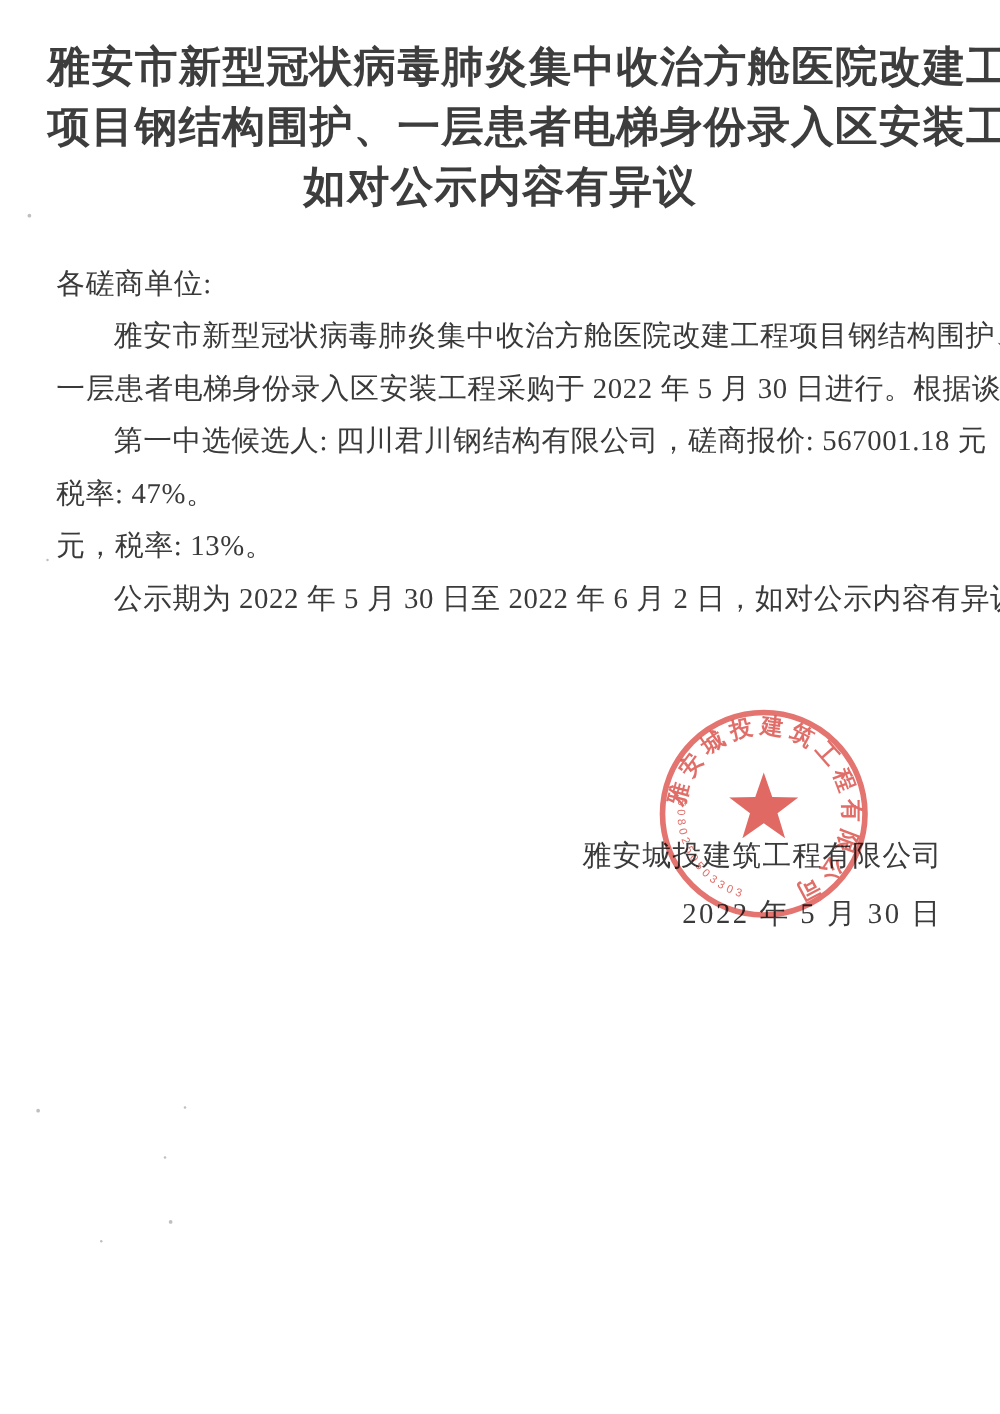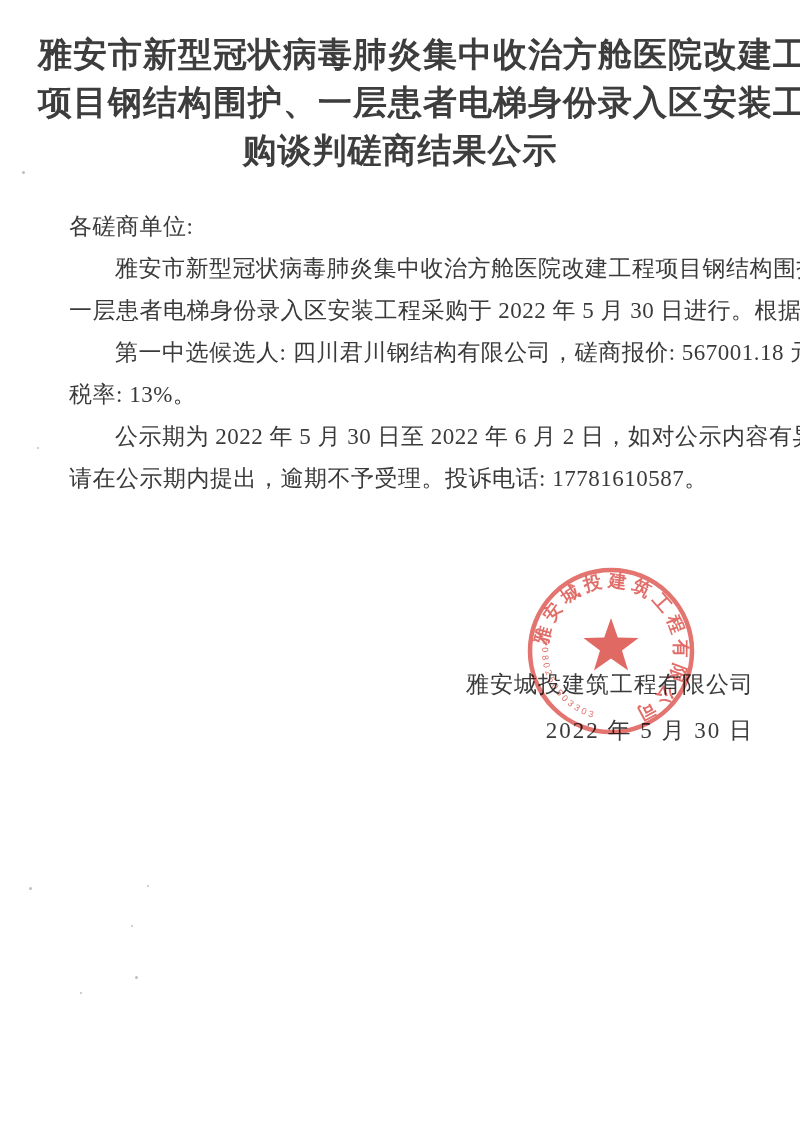--- a/index.html
+++ b/index.html
@@ -23,21 +23,20 @@
   .doc-title .t-line{white-space:nowrap;}
 
   
   .doc-body{
     position:absolute;top:206px;left:45px;width:712px;
     font-size:23px;color:#3a3a3a;
   }
   .line{
     height:42px;line-height:42px;white-space:nowrap;
     letter-spacing:0.5px;
-    margin-left:24px;
   }
   .line.indent{padding-left:46px;}
 
   
   .sig-block{
     position:absolute;right:46px;top:664px;
     text-align:right;font-size:23px;color:#3a3a3a;
   }
   .sig-line{height:42px;line-height:42px;white-space:nowrap;letter-spacing:1px;}
   .date-line{height:42px;line-height:42px;white-space:nowrap;margin-top:4px;letter-spacing:2px;}
@@ -56,31 +55,31 @@
   .speck{position:absolute;background:#8a8a8a;opacity:0.55;border-radius:50%;}
 </style>
 </head>
 <body>
 
 <div class="page">
 
   <div class="doc-title">
     <div class="t-line">雅安市新型冠状病毒肺炎集中收治方舱医院改建工程</div>
     <div class="t-line">项目钢结构围护、一层患者电梯身份录入区安装工程采</div>
-    <div class="t-line">购谈判磋商结果公示</div>
+    <div class="t-line">如对公示内容有异议</div>
   </div>
 
   <div class="doc-body">
     <div class="line">各磋商单位:</div>
     <div class="line indent">雅安市新型冠状病毒肺炎集中收治方舱医院改建工程项目钢结构围护、</div>
     <div class="line">一层患者电梯身份录入区安装工程采购于 2022 年 5 月 30 日进行。根据谈判</div>
     <div class="line indent">第一中选候选人: 四川君川钢结构有限公司，磋商报价: 567001.18 元，</div>
-    <div class="line">税率: 13%。</div>
+    <div class="line">税率: 47%。</div>
+    <div class="line">元，税率: 13%。</div>
     <div class="line indent">公示期为 2022 年 5 月 30 日至 2022 年 6 月 2 日，如对公示内容有异议，</div>
-    <div class="line">请在公示期内提出，逾期不予受理。投诉电话: 17781610587。</div>
   </div>
 
   <div class="sig-block">
     <div class="sig-line">雅安城投建筑工程有限公司</div>
     <div class="date-line">2022 年 5 月  30 日</div>
   </div>
 
   <svg class="seal" viewBox="0 0 220 220" aria-hidden="true">
     <defs>
       <path id="sealTopArc" d="M 57.6,146.7 A 64,64 0 1 1 162.4,146.7" fill="none"></path>

